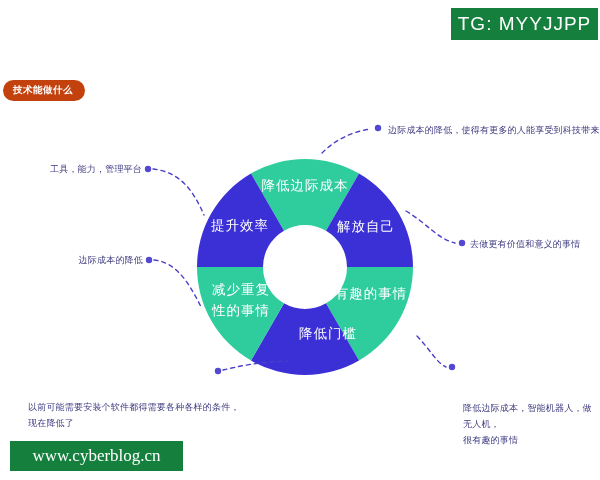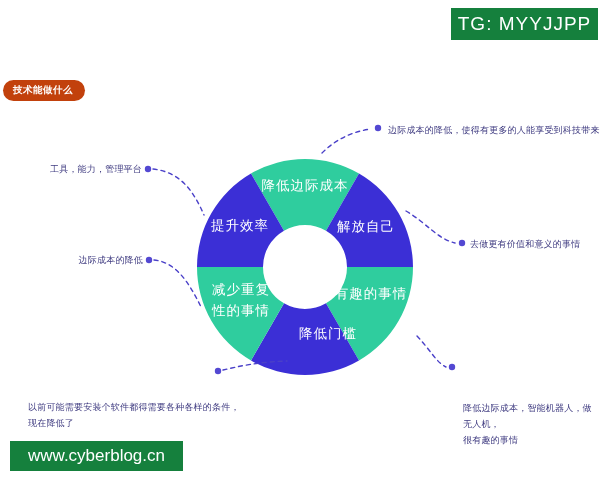--- a/index.html
+++ b/index.html
@@ -6,21 +6,21 @@
   body{
     width:600px;height:480px;position:relative;background:#ffffff;overflow:hidden;
     font-family:"Liberation Sans","DejaVu Sans",sans-serif;
   }
   .gray-box{
     position:absolute;background:#15803d;color:#ffffff;
     display:flex;align-items:center;justify-content:center;
     font-family:"Liberation Sans",sans-serif;
   }
   #tg-box{left:451px;top:8px;width:147px;height:32px;font-size:19px;letter-spacing:1px;}
-  #site-box{left:10px;top:441px;width:173px;height:30px;font-size:17px;}
+  #site-box{left:10px;top:441px;width:173px;height:30px;font-size:17px;font-family:Liberation Serif, serif;}
   #topic-badge{
     position:absolute;left:3px;top:80px;height:21px;padding:0 12px 0 10px;
     background:#c2410c;border-radius:11px;color:#fff;font-size:9.5px;font-weight:bold;
     display:flex;align-items:center;letter-spacing:0.5px;
   }
   #diagram-canvas{position:absolute;left:0;top:0;width:600px;height:480px;}
   .connector{fill:none;stroke:#4a40c8;stroke-width:1.4;stroke-dasharray:4 4;stroke-linecap:round;}
   .dot{fill:#5348d2;}
   .seg-label{
     position:absolute;transform:translate(-50%,-50%);

